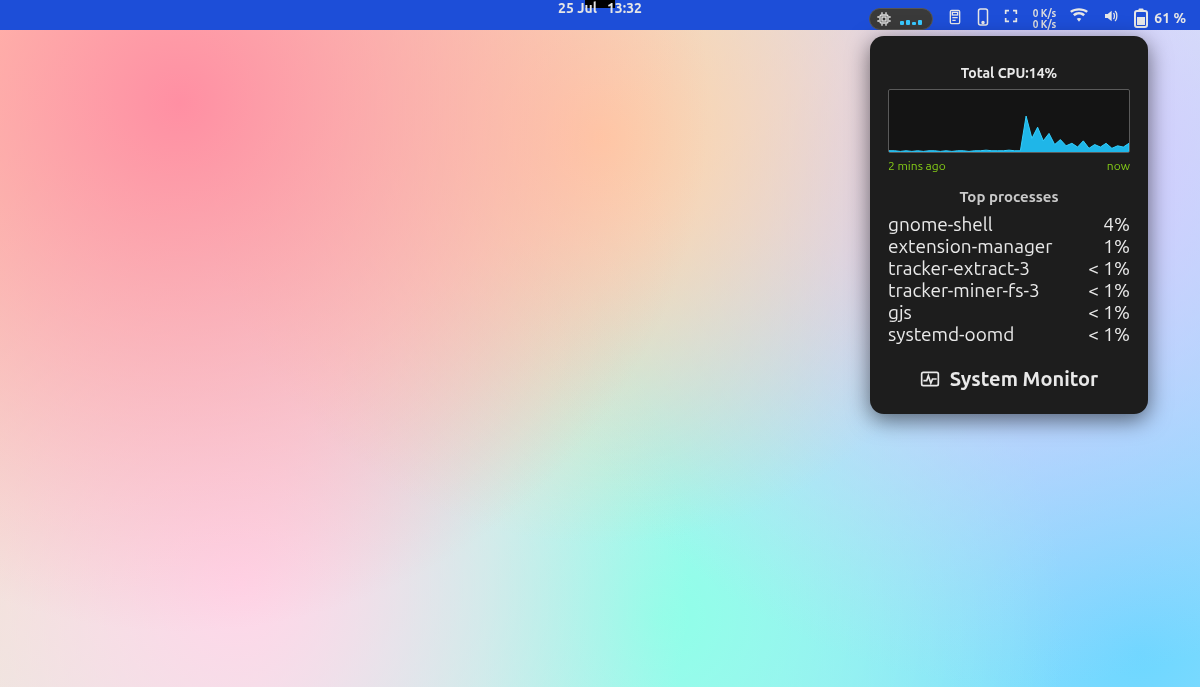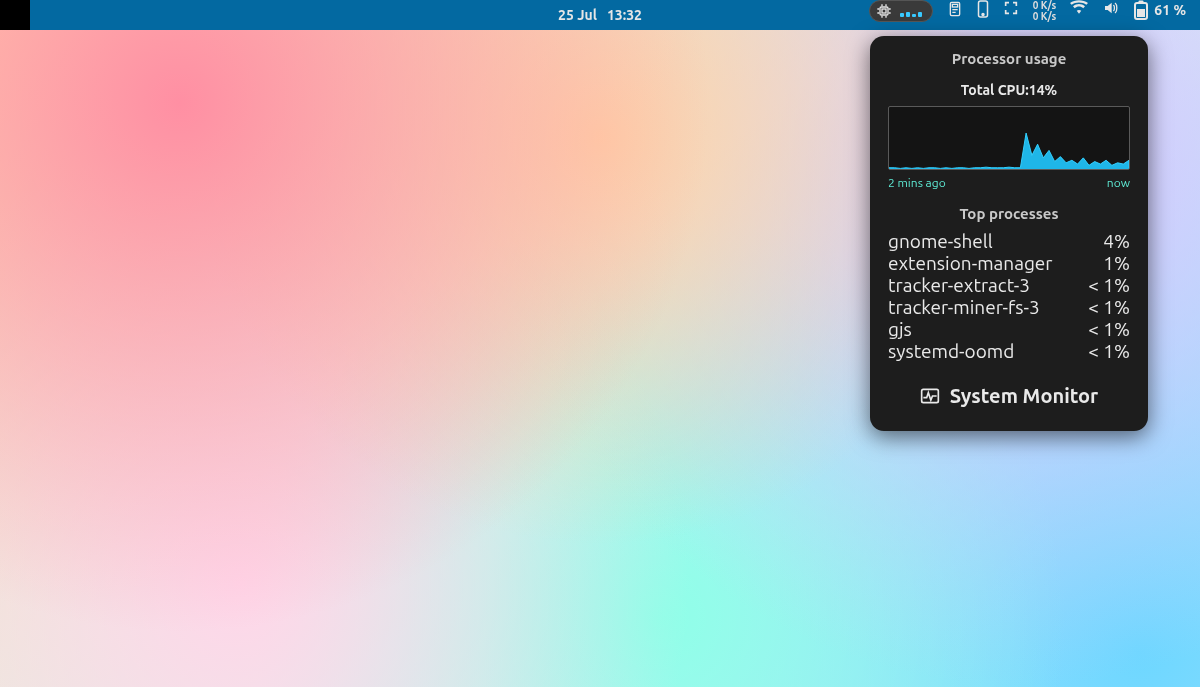--- a/index.html
+++ b/index.html
@@ -11,22 +11,22 @@
                 radial-gradient(circle at 20% 85%, #ffd6e9 0%, transparent 40%),
                 radial-gradient(circle at 55% 90%, #8fffe8 0%, transparent 45%),
                 radial-gradient(circle at 95% 95%, #6ed7ff 0%, transparent 50%),
                 linear-gradient(135deg, #ffe0b0 0%, #d9f6ef 55%, #c9e9ff 100%);
     position: relative;
   }
 
   
   .topbar {
     position: absolute; top: 0; left: 0; right: 0; height: 30px;
-    background: #0369a1; color: #e6e6e6; display: flex; align-items: center;
-    font-size: 14px; font-weight: 600;
+    background: #1d4ed8; color: #e6e6e6; display: flex; align-items: center;
+    font-size: 14px; font-weight: 600; flex-direction: column;
   }
   .tb-left { width: 30px; height: 30px; background: #000; }
   .tb-clock { position: absolute; left: 50%; transform: translateX(-50%);
               display: flex; gap: 10px; cursor: default; }
   .tb-right { margin-left: auto; display: flex; align-items: flex-start; gap: 14px; padding-right: 14px; height: 100%; }
 
   .cpu-pill {
     display: flex; align-items: center; gap: 8px;
     background: #3a3a3a; border: 1px solid #555; border-radius: 14px;
     padding: 2px 10px 2px 6px; height: 22px;
@@ -53,21 +53,21 @@
     padding: 14px 18px 16px; box-shadow: 0 6px 22px rgba(0,0,0,.55);
     font-size: 14px;
   }
   .panel h3 { text-align: center; font-size: 15px; font-weight: 700; color: #c9c9c9; margin-bottom: 10px; }
   .row { display:flex; justify-content:center; font-weight:700;margin-top:15px; }
   .graph-box {
     margin-top: 8px; height: 64px; border: 1px solid #5a5a5a; border-radius: 2px;
     background: #141414; position: relative; overflow: hidden;
   }
   .graph-box svg { position:absolute; inset:0; width:100%; height:100%; }
-  .graph-labels { display:flex; justify-content:space-between; font-size:12px; color:#5eead4; margin-top:6px; }
+  .graph-labels { display:flex; justify-content:space-between; font-size:12px; color:#84cc16; margin-top:6px; }
   .subhead { text-align:center; font-size:15px; font-weight:700; color:#c9c9c9; margin:16px 0 8px; }
   .proc-row { display:flex; justify-content:space-between; font-size:19px; line-height:22px; }
   .sysmon-btn {
     display:flex; align-items:center; justify-content:center; gap:10px;
     margin-top:14px; padding:8px 0; font-size:20px; font-weight:600;
     cursor:pointer; border-radius:6px;
   }
 </style>
 </head>
 <body>
@@ -145,21 +145,20 @@
           <rect x="4.5" y="0.5" width="5" height="3" rx="1" fill="#e6e6e6"></rect>
           <rect x="3" y="9" width="8" height="8" fill="#e6e6e6"></rect>
         </svg>
       </span>
       <span>61 %</span>
     </div>
   </div>
 </div>
 
 <div class="panel">
-  <h3>Processor usage</h3>
 
   <div class="row">
     <span>Total CPU:</span>
     <span>14%</span>
   </div>
 
   <div class="graph-box">
     <svg viewBox="0 0 240 64" preserveAspectRatio="none">
       <polyline id="cpu-poly" fill="#1fb6e8" stroke="#34d0ff" stroke-width="1" points="0,64 0.0,62.7 5.7,62.7 11.4,63.4 17.1,62.7 22.9,63.4 28.6,62.7 34.3,63.4 40.0,62.7 45.7,62.7 51.4,63.4 57.1,62.7 62.9,63.4 68.6,62.7 74.3,62.7 80.0,63.4 85.7,62.7 91.4,62.7 97.1,62.1 102.9,62.7 108.6,62.7 114.3,62.7 120.0,62.1 125.7,62.7 131.4,62.7 137.1,26.9 142.9,49.9 148.6,38.4 154.3,52.5 160.0,44.8 165.7,56.3 171.4,51.2 177.1,57.6 182.9,55.0 188.6,58.9 194.3,52.5 200.0,60.2 205.7,56.3 211.4,58.9 217.1,55.0 222.9,60.2 228.6,57.6 234.3,58.9 240.0,55.0 240,64"></polyline>
     </svg>

